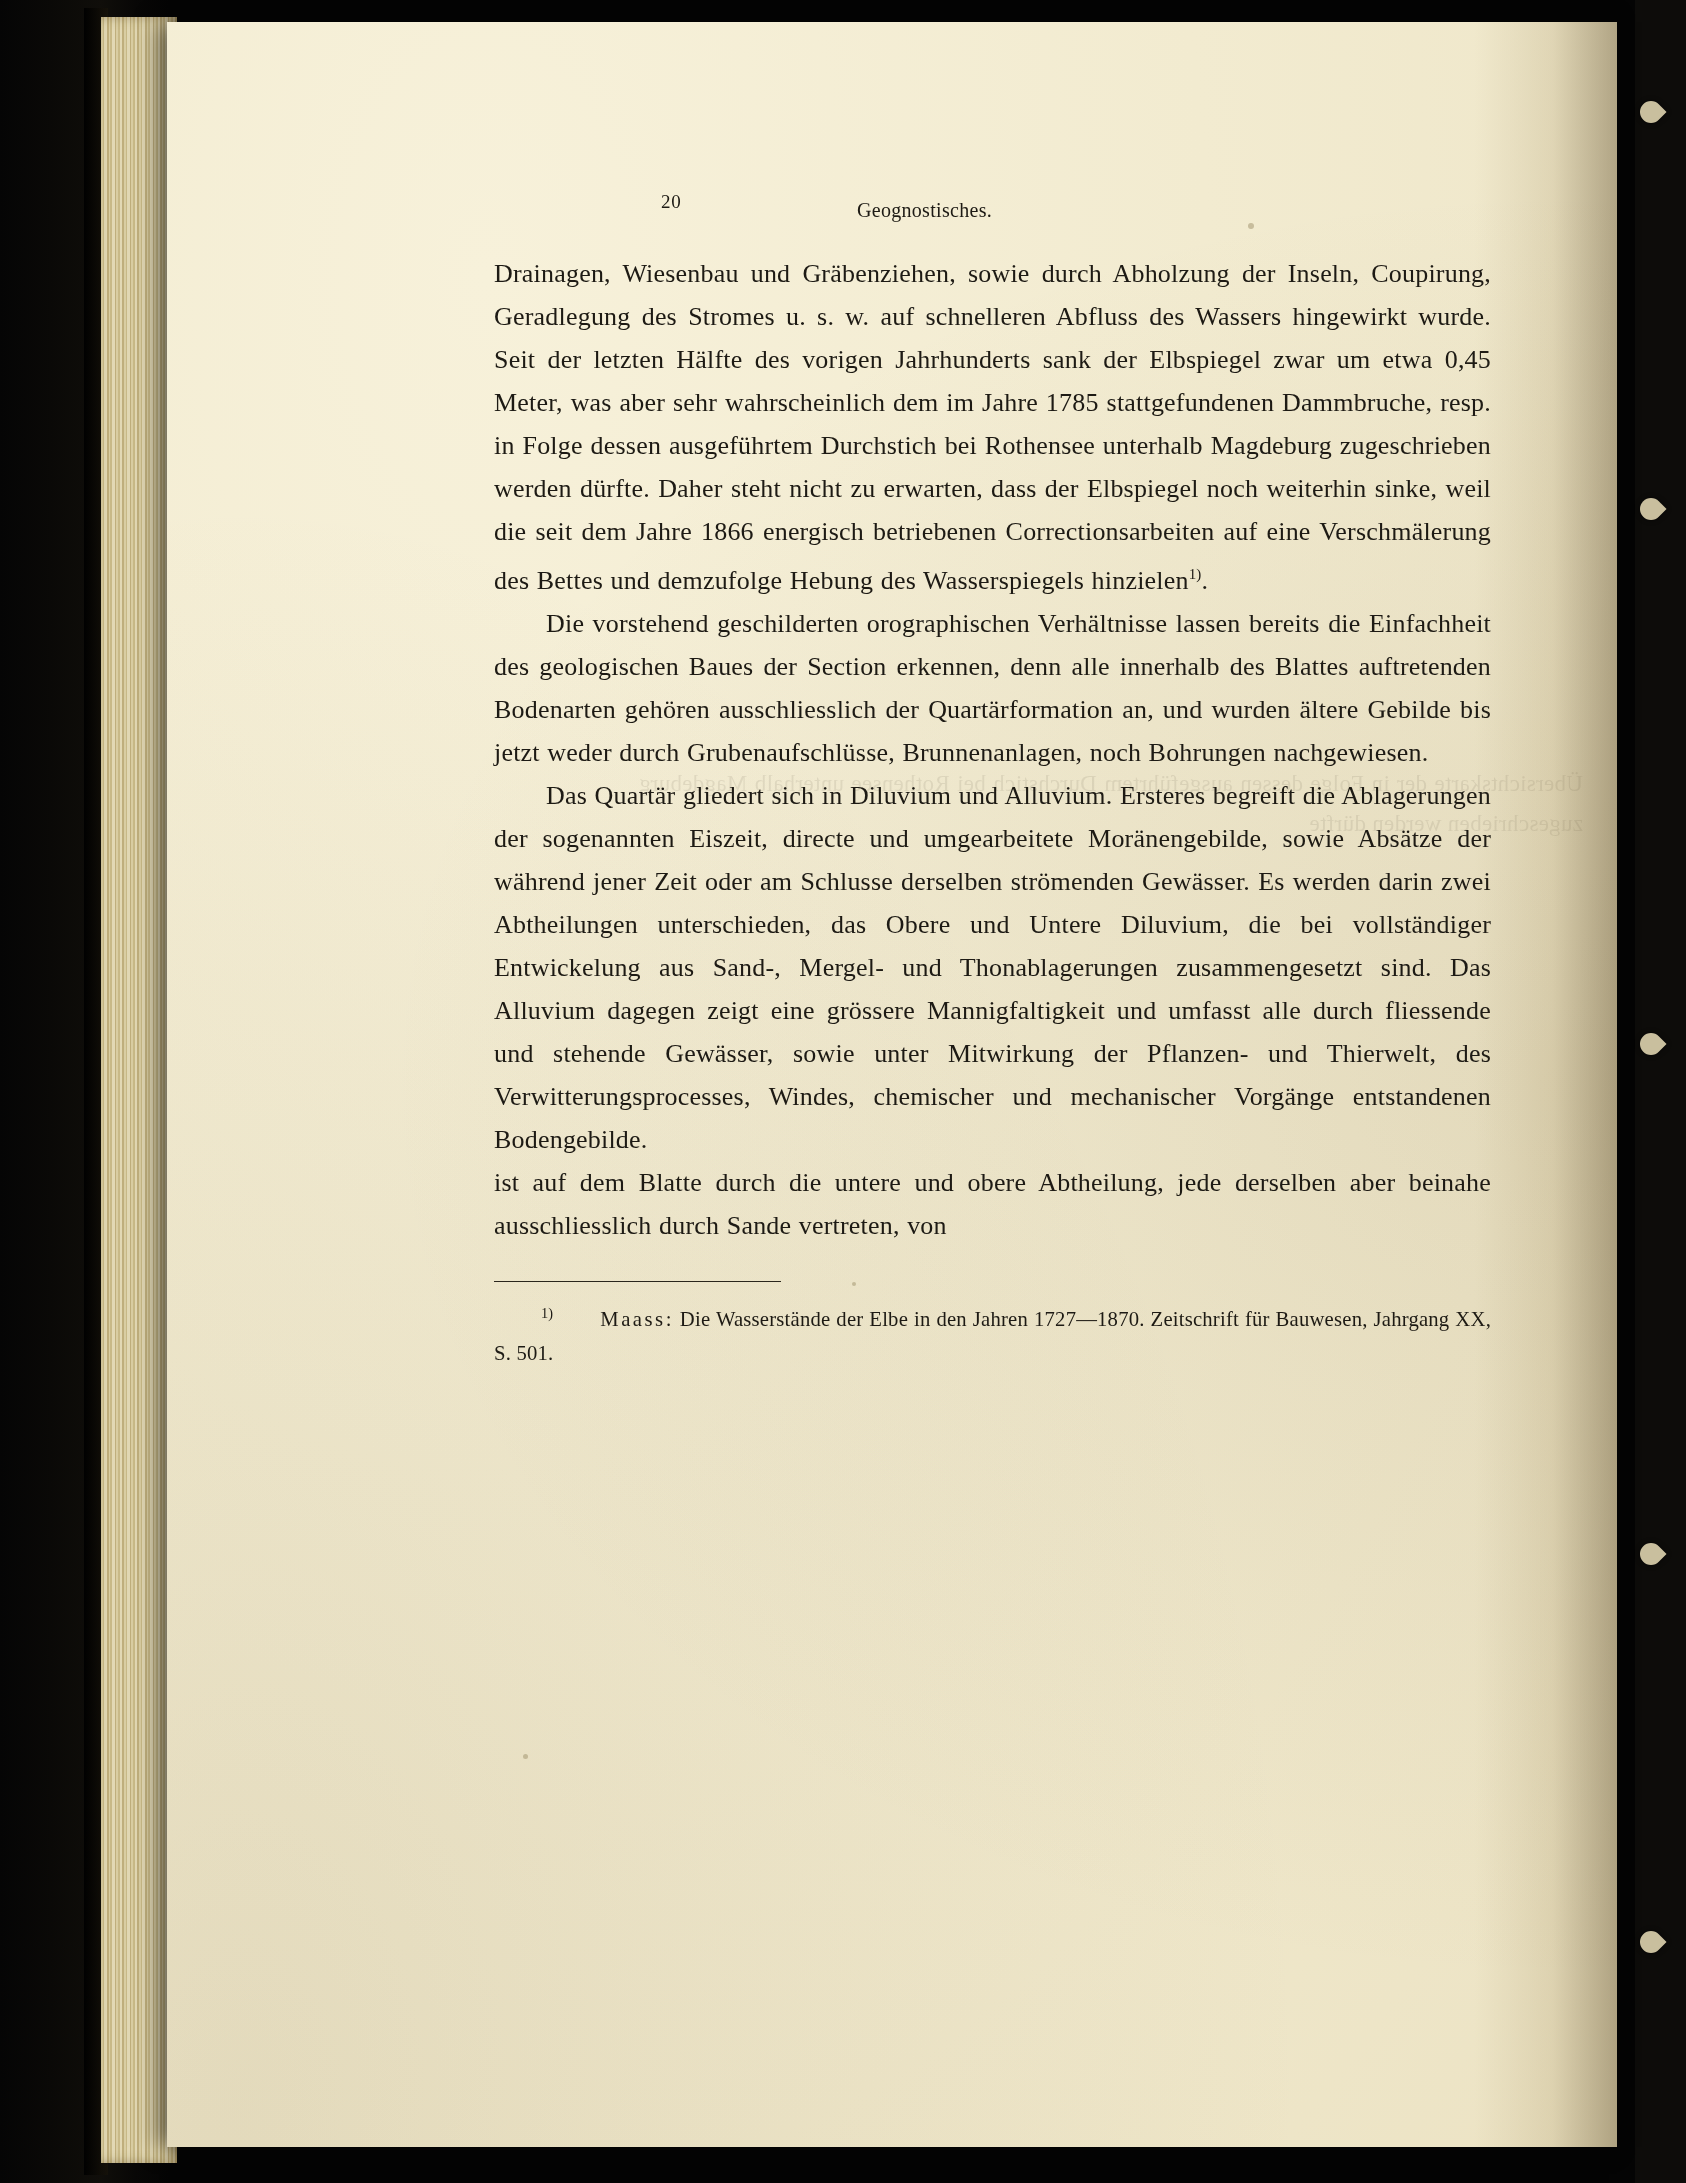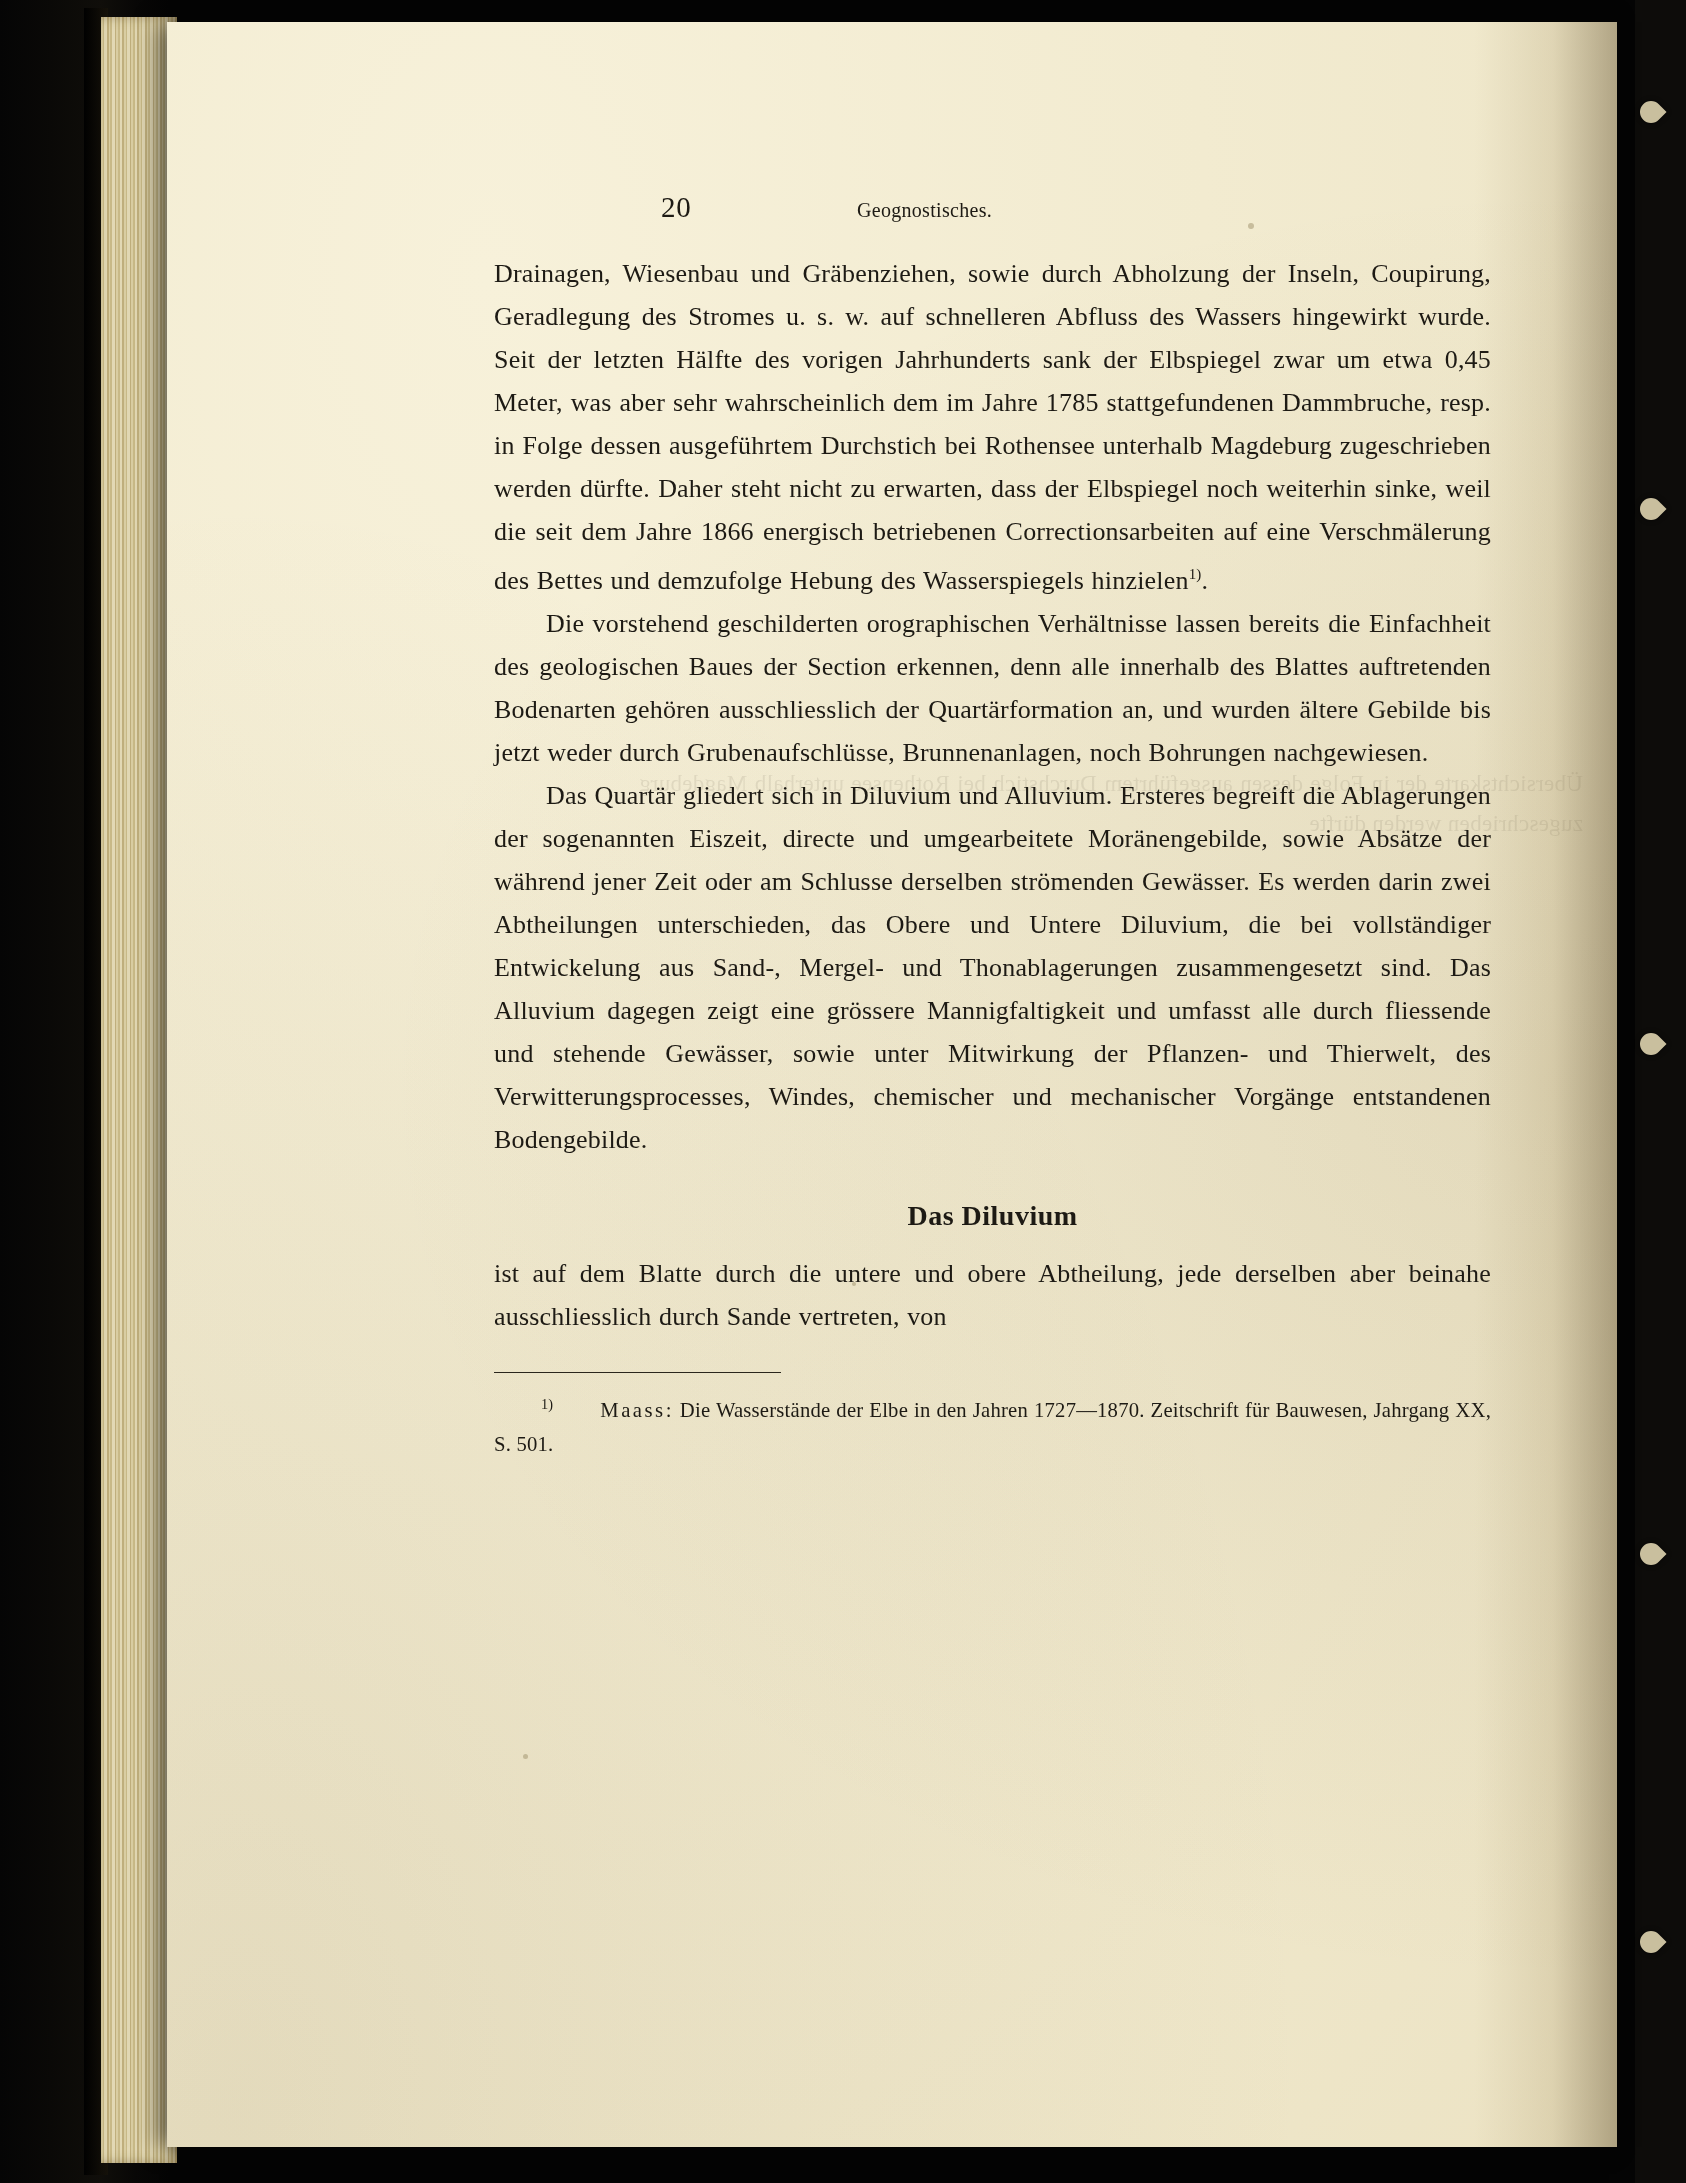--- a/index.html
+++ b/index.html
@@ -128,21 +128,21 @@
 
   .runhead {
     position: relative;
     height: 46px;
     margin-bottom: 15px;
   }
   .folio {
     position: absolute;
     left: 167px;
     top: 0;
-    font-size: 29px;
+    font-size: 19px;
     letter-spacing: 0.8px;
   }
   .runtitle {
     position: absolute;
     left: 363px;
     top: 8.4px;
     font-size: 20px;
     letter-spacing: 0.3px;
   }
 
@@ -212,21 +212,20 @@
         <span class="folio">20</span>
         <span class="runtitle">Geognostisches.</span>
       </div>
 
       <p class="body"><span>Drainagen, Wiesenbau und Gräbenziehen, sowie durch Abholzung der Inseln, Coupirung, Geradlegung des Stromes u. s. w. auf schnelleren Abfluss des Wassers hingewirkt wurde. Seit der letzten Hälfte des vorigen Jahrhunderts sank der Elbspiegel zwar um etwa 0,45 Meter, was aber sehr wahrscheinlich dem im Jahre 1785 stattgefundenen Dammbruche, resp. in Folge dessen ausgeführtem Durchstich bei Rothensee unterhalb Magdeburg zugeschrieben werden dürfte. Daher steht nicht zu erwarten, dass der Elbspiegel noch weiterhin sinke, weil die seit dem Jahre 1866 energisch betriebenen Correctionsarbeiten auf eine Verschmälerung des Bettes und demzufolge Hebung des Wasserspiegels hinzielen</span><sup class="fnref">1)</sup>.</p>
 
       <p class="body indent">Die vorstehend geschilderten orographischen Verhältnisse lassen bereits die Einfachheit des geologischen Baues der Section erkennen, denn alle innerhalb des Blattes auftretenden Bodenarten gehören ausschliesslich der Quartärformation an, und wurden ältere Gebilde bis jetzt weder durch Grubenaufschlüsse, Brunnenanlagen, noch Bohrungen nachgewiesen.</p>
 
       <p class="body indent">Das Quartär gliedert sich in Diluvium und Alluvium. Ersteres begreift die Ablagerungen der sogenannten Eiszeit, directe und umgearbeitete Moränengebilde, sowie Absätze der während jener Zeit oder am Schlusse derselben strömenden Gewässer. Es werden darin zwei Abtheilungen unterschieden, das Obere und Untere Diluvium, die bei vollständiger Entwickelung aus Sand-, Mergel- und Thonablagerungen zusammengesetzt sind. Das Alluvium dagegen zeigt eine grössere Mannigfaltigkeit und umfasst alle durch fliessende und stehende Gewässer, sowie unter Mitwirkung der Pflanzen- und Thierwelt, des Verwitterungsprocesses, Windes, chemischer und mechanischer Vorgänge entstandenen Bodengebilde.</p>
 
-      <h2 class="section">Das Diluvium</h2>
       <p class="body">ist auf dem Blatte durch die untere und obere Abtheilung, jede derselben aber beinahe ausschliesslich durch Sande vertreten, von</p>
 
       <div class="rule"></div>
 
       <div class="footnote"><span class="fn-indent"></span><sup>1)</sup> <span class="sp">Maass:</span> <span>Die Wasserstände der Elbe in den Jahren 1727—1870. Zeitschrift für Bauwesen, Jahrgang XX, S. 501.</span></div>
 
     </div>
   </div>
 
   <div class="mark" style="top:101px;"></div>

